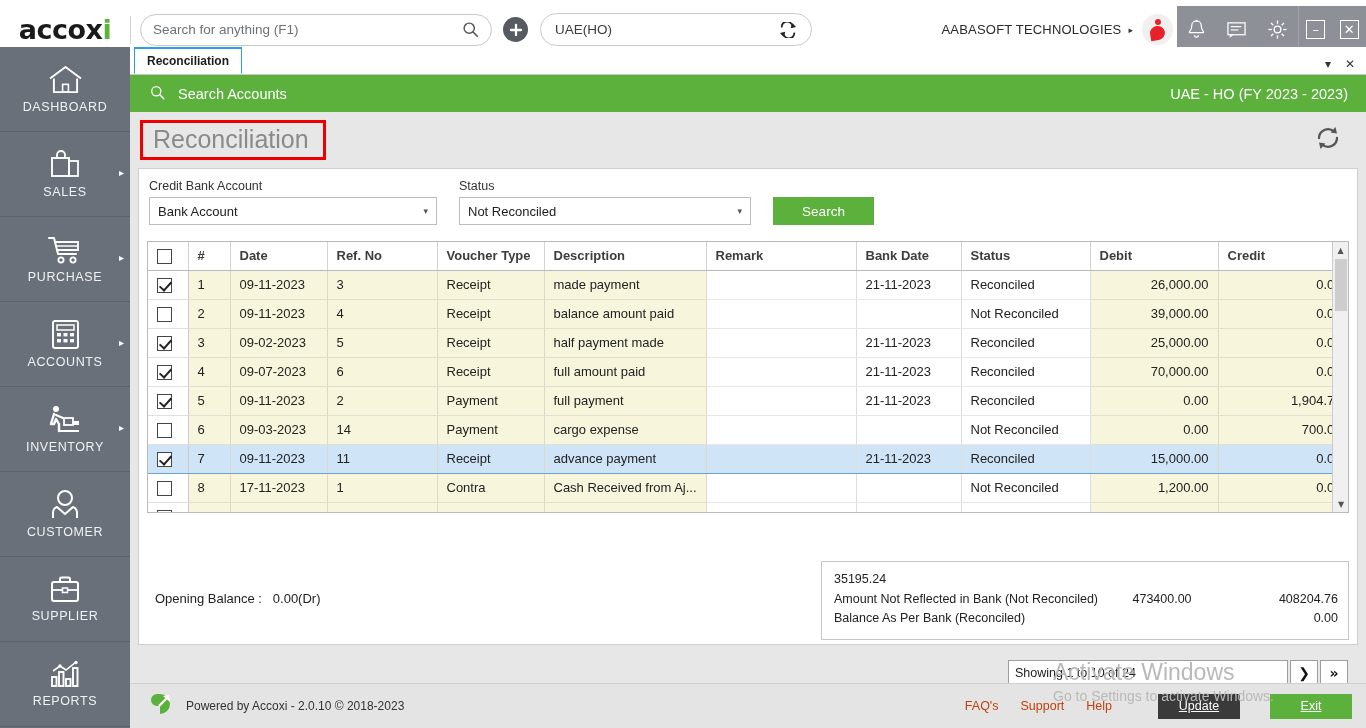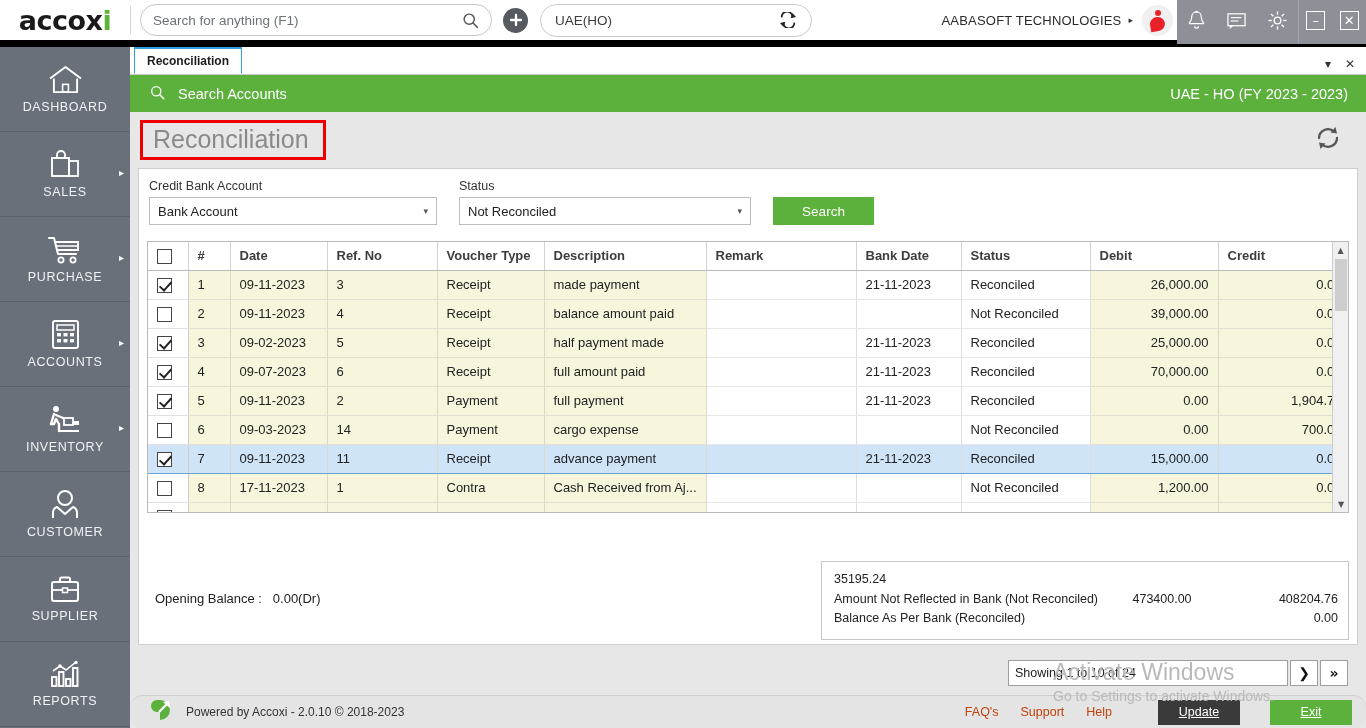--- a/index.html
+++ b/index.html
@@ -6,23 +6,23 @@
   html, body {
     width: 1366px; height: 728px;
     font-family: "Liberation Sans", sans-serif;
     background: #ffffff;
     overflow: hidden;
   }
   .app { position: relative; width: 1366px; height: 728px; }
 
   
   .topbar {
-    position: absolute; left: 0; top: 0; width: 1366px; height: 47px;
+    position: absolute; left: 0; top: 8px; width: 1366px; height: 47px;
     background: #ffffff; display: flex; align-items: center;
-    border-bottom: 7px solid #000000;
+    border-bottom: 4px solid #000000;
   }
   .logo {
     width: 130px; height: 47px; display: flex; align-items: center;
     justify-content: center; font-size: 27px; font-weight: bold;
     letter-spacing: -0.5px; color: #1a1a1a;
     font-family: "DejaVu Sans", sans-serif;
   }
   .logo .x-green { color: #5cb338; }
   .logo-div { width: 1px; height: 28px; background: #d5d5d5; }
 
@@ -254,23 +254,23 @@
   
   .watermark {
     position: absolute; right: 92px; bottom: 22px; text-align: left;
     color: #b9b9b9; pointer-events: none; z-index: 5;
   }
   .watermark .w1 { font-size: 23px; line-height: 28px; }
   .watermark .w2 { font-size: 14px; line-height: 20px; }
 
   
   .footer {
-    position: absolute; left: 0; bottom: 0; width: 1236px; height: 33px;
+    position: absolute; left: 0; bottom: 0; width: 1236px; height: 45px;
     background: #e4e4e4; border-top: 1px solid #cfcfcf;
-    display: flex; align-items: center; padding: 0 14px 0 18px; border-radius: 13px;
+    display: flex; align-items: center; padding: 0 14px 0 18px;
   }
   .powered { display: flex; align-items: center; gap: 12px; }
   .powered .ptext { font-size: 12px; color: #333; }
   .flinks { margin-left: auto; display: flex; align-items: center; gap: 22px; }
   .flinks a { font-size: 12.5px; color: #c2410c; text-decoration: none; cursor: pointer; }
   .btn-update {
     margin-left: 24px; width: 82px; height: 25px; background: #3a3a3a;
     color: #fff; font-size: 12.5px; display: flex; align-items: center;
     justify-content: center; cursor: pointer; border: none;
     font-family: "Liberation Sans", sans-serif;

